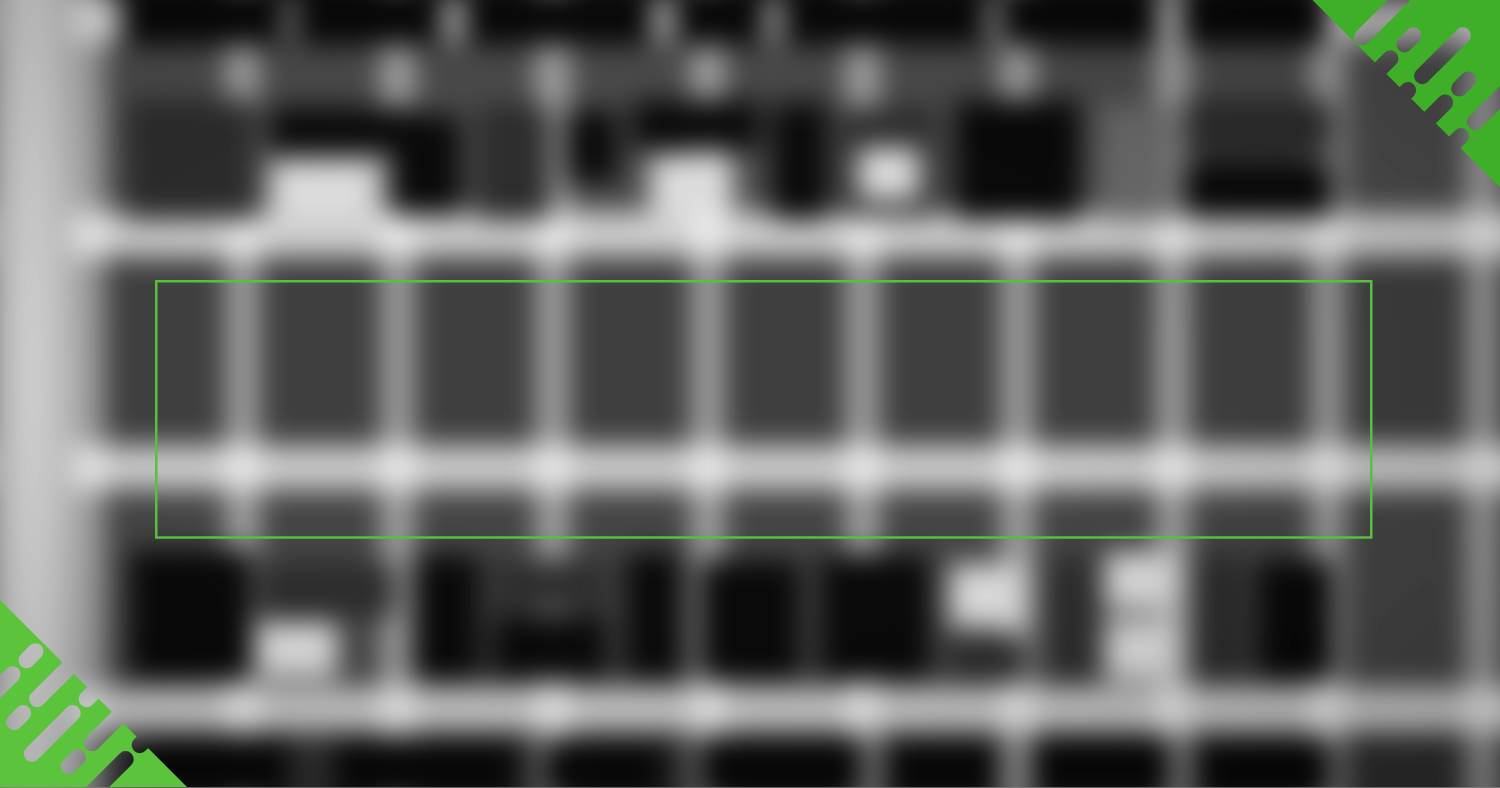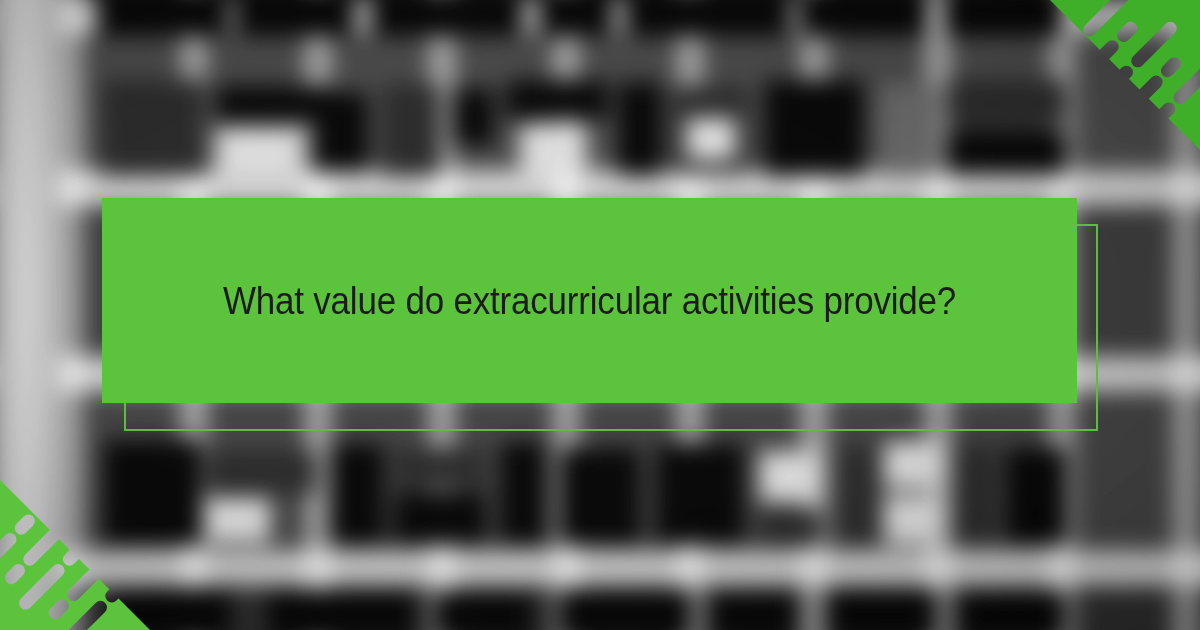--- a/index.html
+++ b/index.html
@@ -260,17 +260,14 @@
         </mask>
       </defs>
       <g clip-path="url(#clipBL)">
         <rect x="0" y="0" width="150" height="150" fill="#5cc43c" mask="url(#maskBL)"></rect>
       </g>
     </svg>
   </div>
 
   <div class="outline-frame" style="border-color: rgb(90, 191, 60);"></div>
 
-  <div class="banner" style="background: rgb(92, 196, 60);">
-    <h1 class="banner-title" style="color: rgb(27, 27, 27);">What value do extracurricular activities provide?</h1>
-  </div>
 
 </div>
 
 </body></html>

